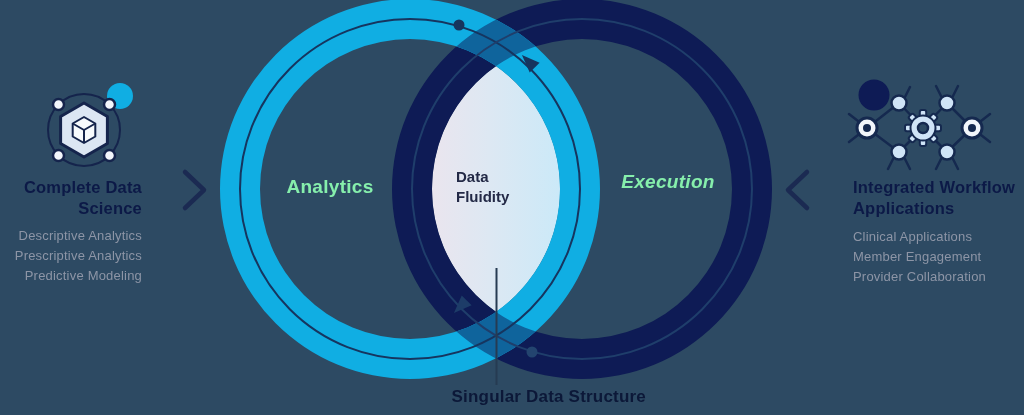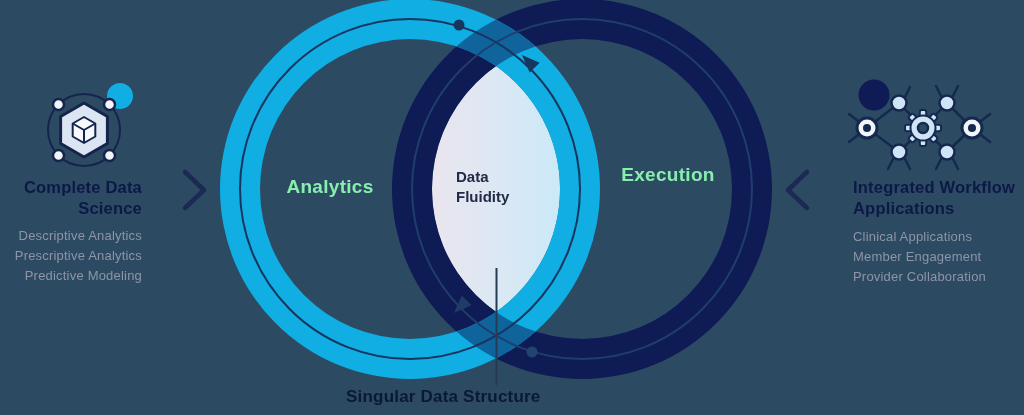--- a/index.html
+++ b/index.html
@@ -13,21 +13,21 @@
   .icon-svg{position:absolute;z-index:2;}
   .txt{position:absolute;z-index:3;}
   .side-heading{
     font-size:16.5px;font-weight:bold;line-height:21px;color:#0c1947;letter-spacing:.2px;
   }
   .side-items{font-size:13px;line-height:20px;color:#8d95a6;letter-spacing:.2px;}
   .left-align{text-align:right;}
   .right-align{text-align:left;}
   .circle-label{font-size:19px;font-weight:bold;color:#86efac;text-align:center;letter-spacing:.3px;}
   .overlap-label{font-size:15px;font-weight:bold;color:#232946;text-align:left;line-height:20px;}
-  .callout-label{font-size:17px;font-weight:bold;color:#0c1838;text-align:left;letter-spacing:.2px;}
+  .callout-label{font-size:17px;font-weight:bold;color:#0c1838;text-align:right;letter-spacing:.2px;}
 </style>
 </head>
 <body>
 
 <div class="stage">
 
   <svg class="venn-svg" width="1024" height="415" viewBox="0 0 1024 415">
     <defs>
       <linearGradient id="lensGrad" gradientUnits="userSpaceOnUse" x1="432" y1="189" x2="560" y2="189">
         <stop offset="0" stop-color="#eae5ee"></stop>
@@ -133,17 +133,17 @@
   </div>
 
   <div class="txt side-heading right-align" style="left:853px;width:175px;top:177px;">Integrated Workflow Applications</div>
   <div class="txt side-items right-align" style="left:853px;width:175px;top:227px;">
     <div>Clinical Applications</div>
     <div>Member Engagement</div>
     <div>Provider Collaboration</div>
   </div>
 
   <div class="txt circle-label" style="left:250px;width:160px;top:176px;">Analytics</div>
-  <div class="txt circle-label" style="left:588px;width:160px;top:164px;">Execution</div>
+  <div class="txt circle-label" style="left:588px;width:160px;top:171px;font-style:italic;">Execution</div>
   <div class="txt overlap-label" style="left:456px;width:80px;top:167px;">Data Fluidity</div>
   <div class="txt callout-label" style="left:346px;width:300px;top:387px;">Singular Data Structure</div>
 
 </div>
 
 </body></html>

